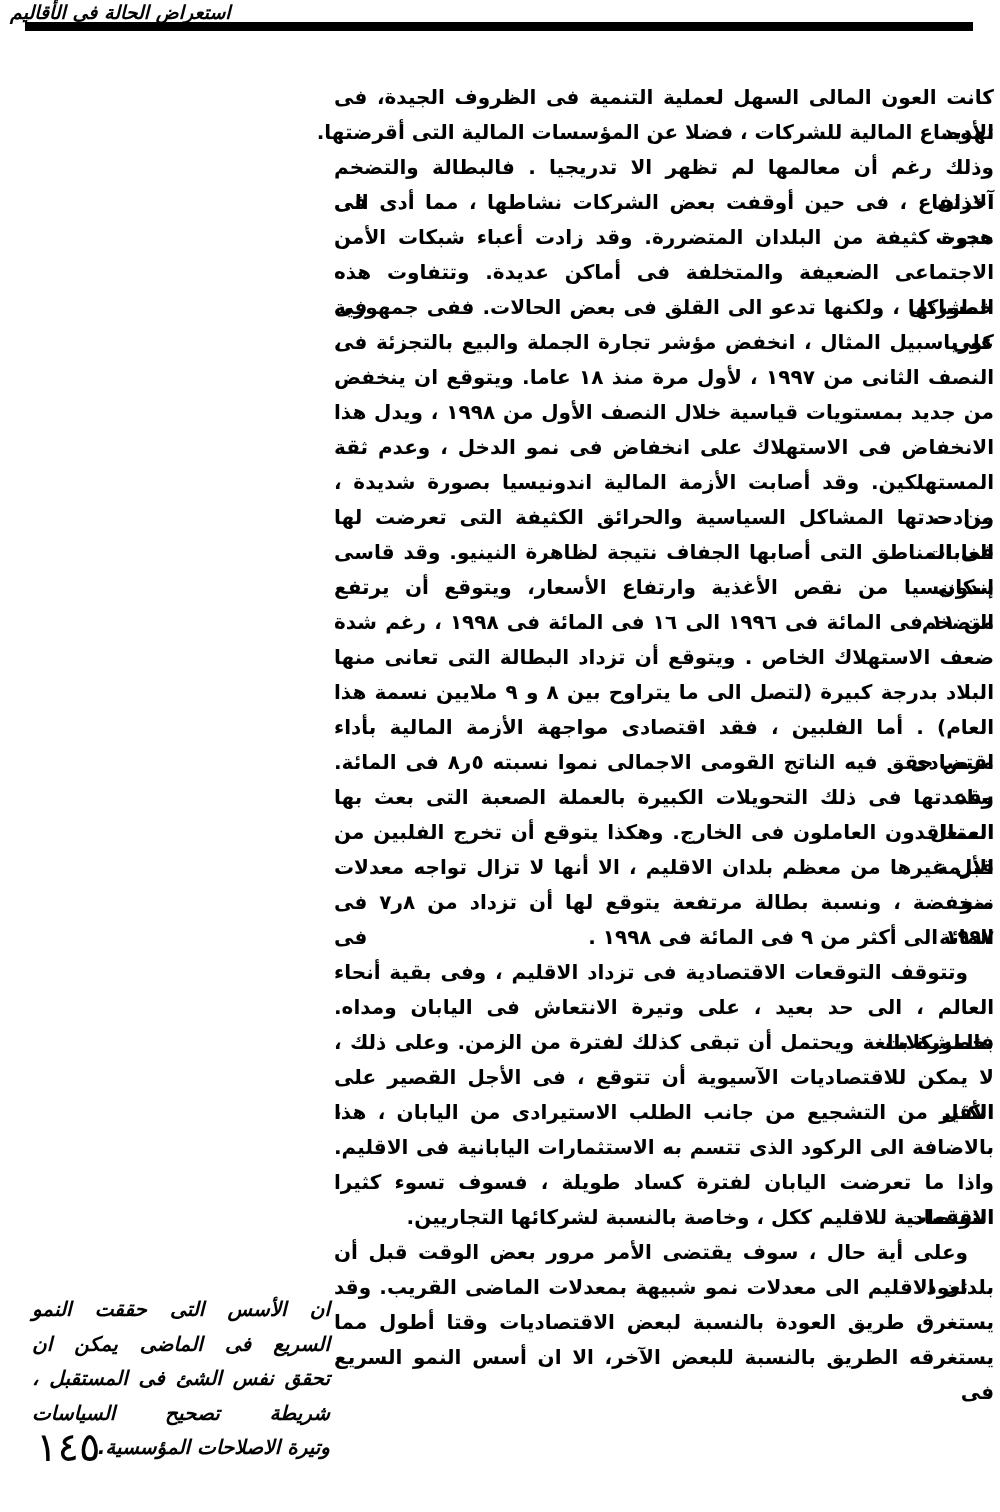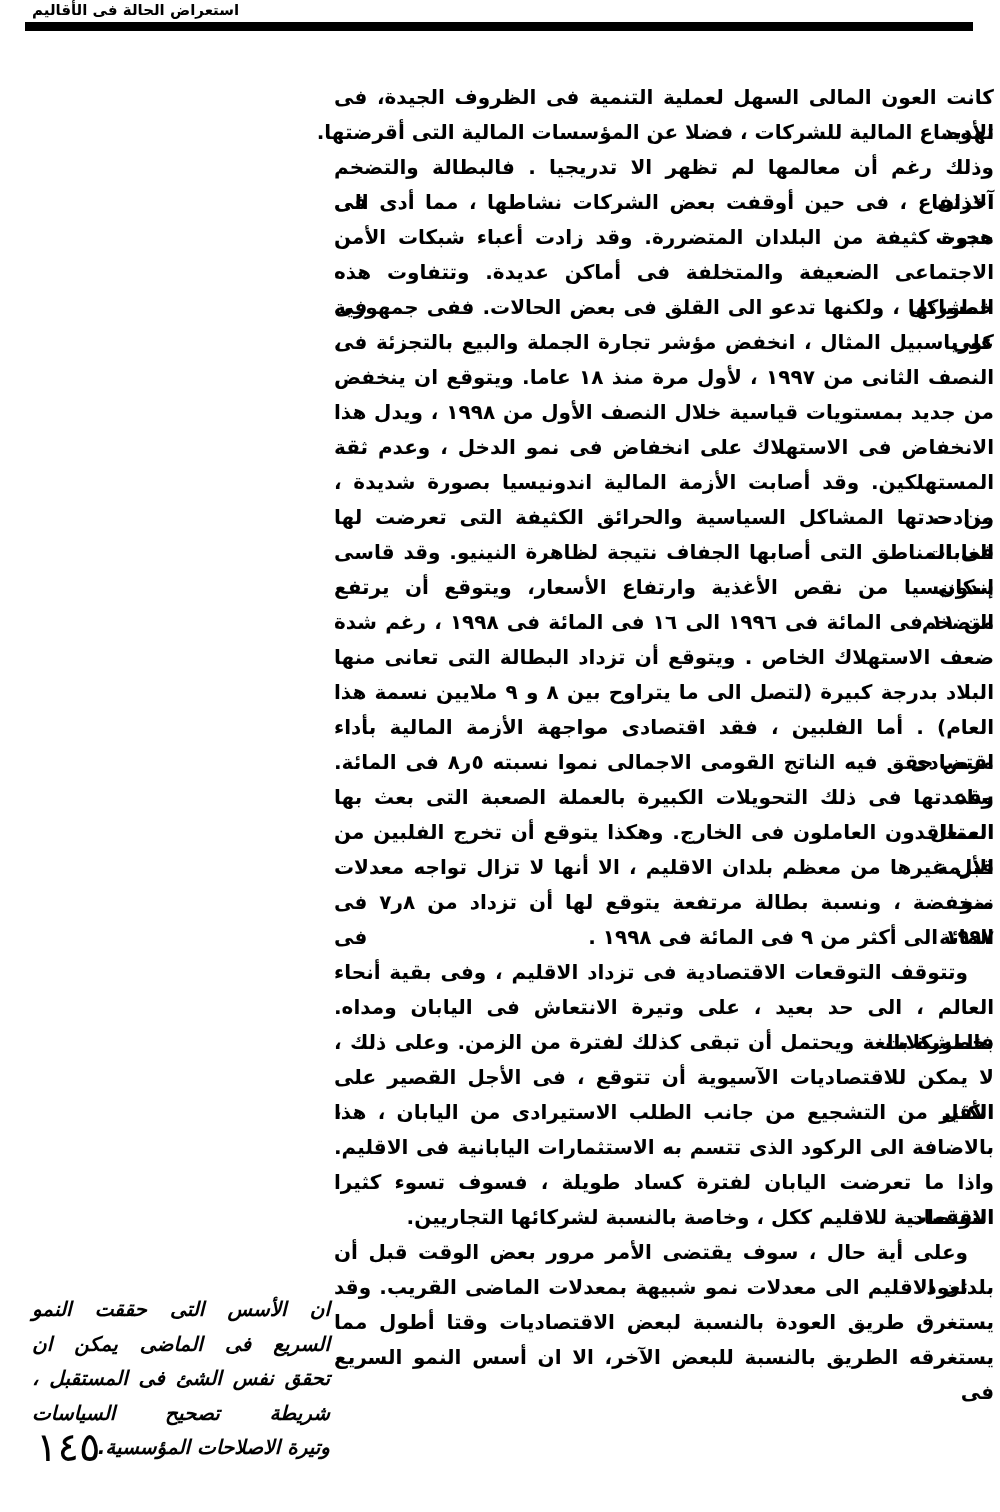--- a/index.html
+++ b/index.html
@@ -7,27 +7,28 @@
     width: 1000px;
     height: 1512px;
     position: relative;
     background: #ffffff;
     color: #000000;
     font-family: "DejaVu Sans", sans-serif;
     overflow: hidden;
   }
   .running-header {
     position: absolute;
-    left: 32px;
+    left: 10px;
     top: 1px;
     direction: rtl;
-    font-size: 15px;
+    font-size: 19px;
     font-weight: bold;
     letter-spacing: 0.5px;
     white-space: nowrap;
+    font-style: italic;
   }
   .header-rule {
     position: absolute;
     left: 25px;
     top: 22px;
     width: 948px;
     height: 9px;
     background: #000000;
   }
   .body-text {

